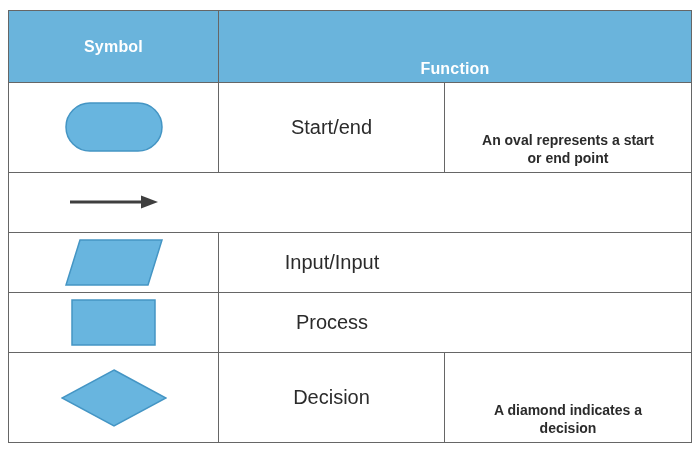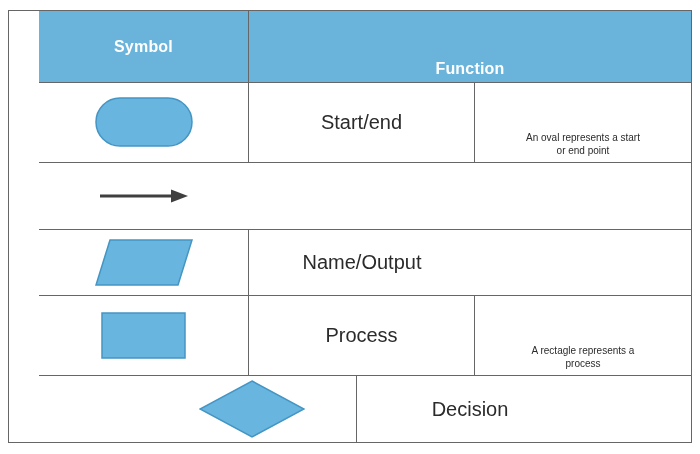--- a/index.html
+++ b/index.html
@@ -20,21 +20,20 @@
     overflow: hidden;
   }
   .table-wrap {
     position: absolute;
     left: 8px; top: 10px;
     width: 684px; height: 433px;
     border: 1px solid var(--border);
     display: flex;
     flex-direction: column;
     background: #ffffff;
-    padding-left: 30px;
   }
   .row {
     display: flex;
     flex: 1;
     border-bottom: 1px solid var(--border);
   }
   .row:last-child { border-bottom: none; justify-content: center; }
   .row.header {
     flex: 0 0 72px;
     background: var(--header-bg);
@@ -55,24 +54,25 @@
     color: var(--header-text);
     font-weight: bold;
     font-size: 16px;
     letter-spacing: 0.2px;
   }
   .name-text {
     font-size: 20px;
     color: var(--body-text);
   }
   .function-text {
-    font-size: 10px;
+    font-size: 14px;
     line-height: 1.28;
     color: var(--body-text);
     white-space: pre-line;
+    font-weight: bold;
   }
   .shape {
     fill: var(--shape-fill);
     stroke: var(--shape-stroke);
     stroke-width: 1.5;
   }
   .arrow-line { stroke: var(--arrow-color); stroke-width: 3; }
   .arrow-head { fill: var(--arrow-color); }
   svg { display: block; }
 </style>
@@ -120,47 +120,47 @@
 
   <div class="row">
     <div class="cell col-symbol">
       <span>
         <svg width="98" height="47" viewBox="0 0 98 47">
           <polygon class="shape" points="15,1 97,1 83,46 1,46"></polygon>
         </svg>
       </span>
     </div>
     <div class="cell col-name">
-      <span class="name-text">Name/Output</span>
+      <span class="name-text">Input/Input</span>
     </div>
   </div>
 
   <div class="row">
     <div class="cell col-symbol">
       <span>
         <svg width="85" height="47" viewBox="0 0 85 47">
           <rect class="shape" x="1" y="1" width="83" height="45"></rect>
         </svg>
       </span>
     </div>
     <div class="cell col-name">
       <span class="name-text">Process</span>
     </div>
-    <div class="cell col-function">
-      <span class="function-text">A rectagle represents a
-process</span>
-    </div>
   </div>
 
   <div class="row">
     <div class="cell col-symbol">
       <span>
         <svg width="106" height="58" viewBox="0 0 106 58">
           <polygon class="shape" points="53,1 105,29 53,57 1,29"></polygon>
         </svg>
       </span>
     </div>
     <div class="cell col-name">
       <span class="name-text">Decision</span>
     </div>
+    <div class="cell col-function">
+      <span class="function-text">A diamond indicates a
+decision</span>
+    </div>
   </div>
 
 </div>
 
 </body></html>

